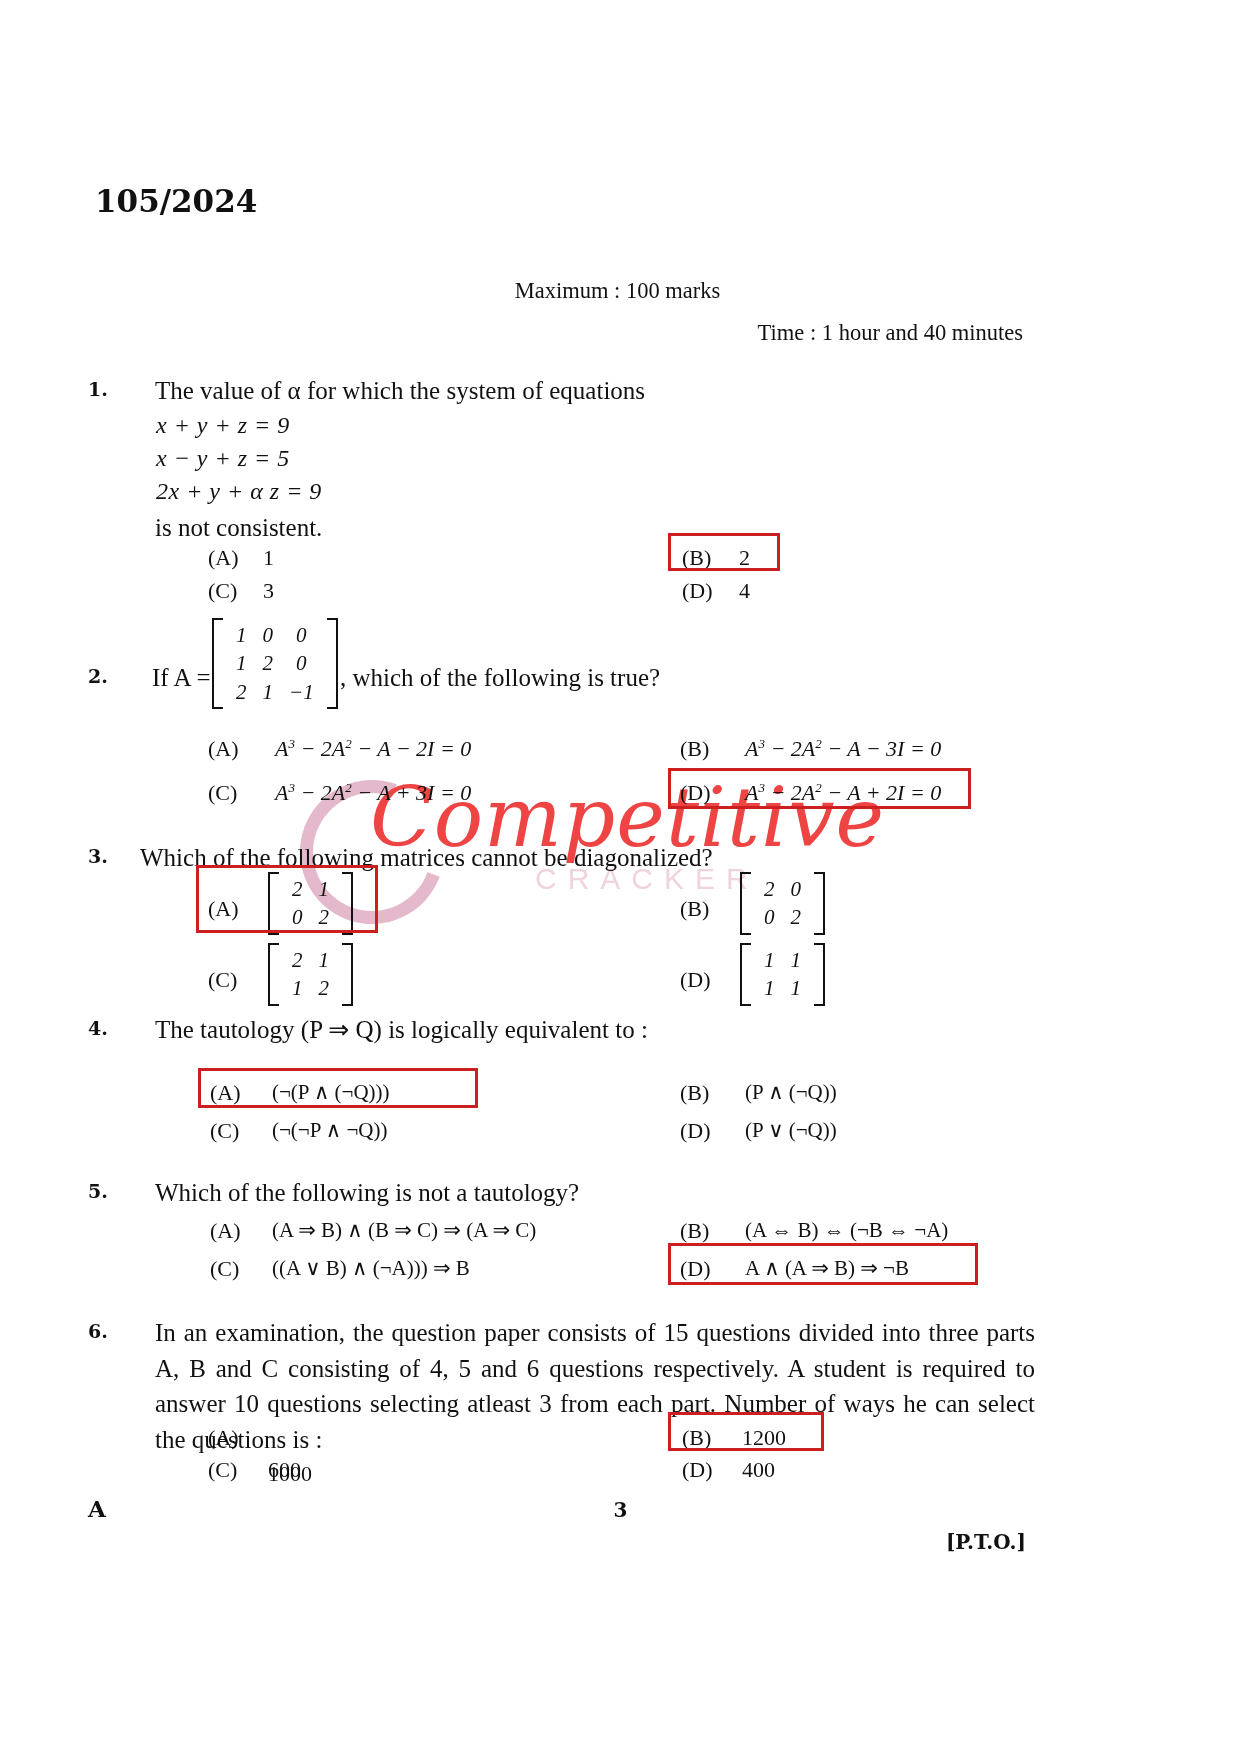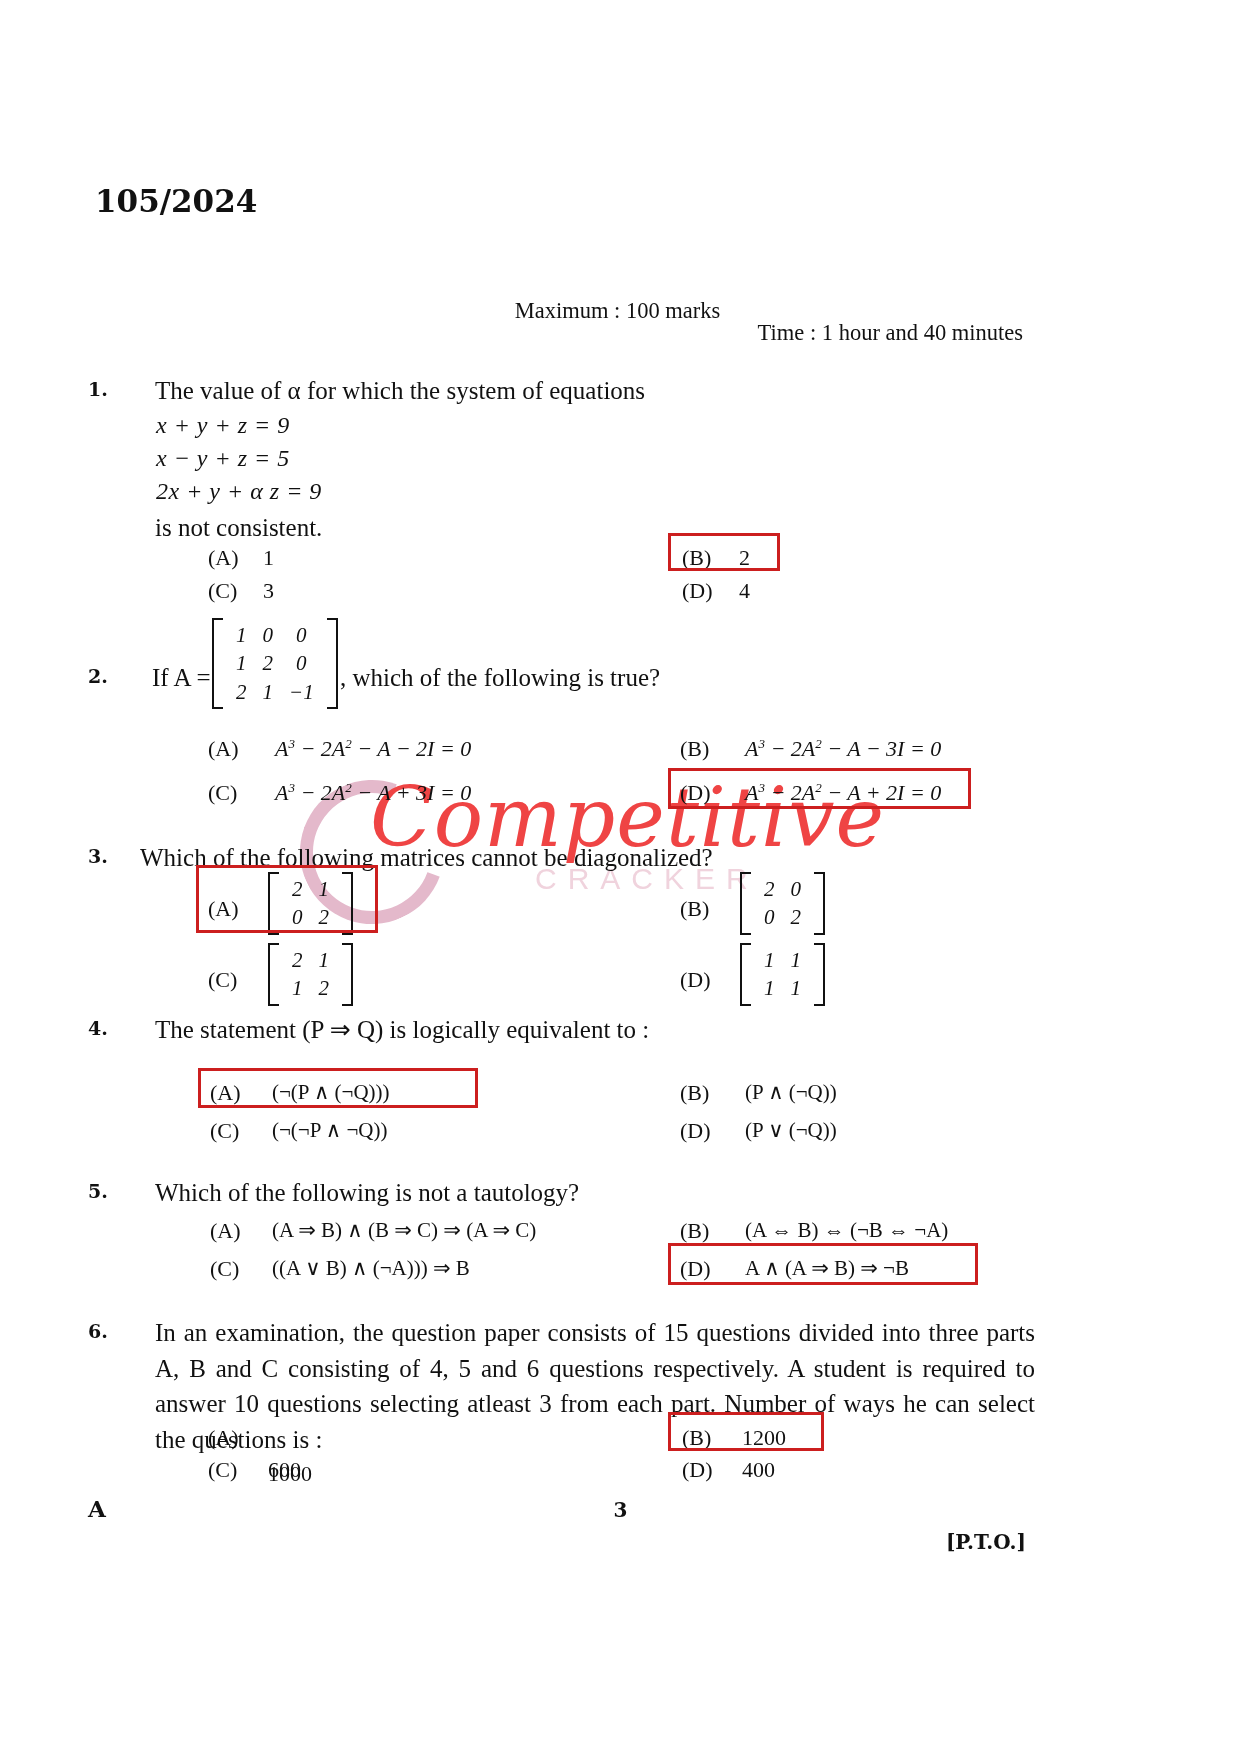--- a/index.html
+++ b/index.html
@@ -76,21 +76,20 @@
     font-size: 31px;
     letter-spacing: 0px;
   }
   .maxmarks {
     position: absolute;
     left: 0;
     top: 278px;
     width: 1235px;
     text-align: center;
     font-size: 22.5px;
-    margin-top: 20px;
   }
   .timeline {
     position: absolute;
     right: 218px;
     top: 320px;
     font-size: 22.5px;
     white-space: nowrap;
   }
   .qnum {
     position: absolute;
@@ -305,21 +304,21 @@
         <span>1</span>
         <span>1</span>
         <span>1</span>
       </span>
       <span class="brk r"></span>
     </div>
 
     <div class="hl" style="left:196px; top:865px; width:182px; height:68px;"></div>
 
     <div class="qnum" style="left:88px; top:1017px;">4.</div>
-    <div class="qtext" style="left:155px; top:1012px;">The statement (P ⇒ Q) is logically equivalent to :</div>
+    <div class="qtext" style="left:155px; top:1012px;">The tautology (P ⇒ Q) is logically equivalent to :</div>
 
     <div class="optlabel" style="left:210px; top:1080px;">(A)</div>
     <div class="logic" style="left:272px; top:1080px;">(¬(P ∧ (¬Q)))</div>
     <div class="optlabel" style="left:680px; top:1080px;">(B)</div>
     <div class="logic" style="left:745px; top:1080px;">(P ∧ (¬Q))</div>
     <div class="optlabel" style="left:210px; top:1118px;">(C)</div>
     <div class="logic" style="left:272px; top:1118px;">(¬(¬P ∧ ¬Q))</div>
     <div class="optlabel" style="left:680px; top:1118px;">(D)</div>
     <div class="logic" style="left:745px; top:1118px;">(P ∨ (¬Q))</div>
 

